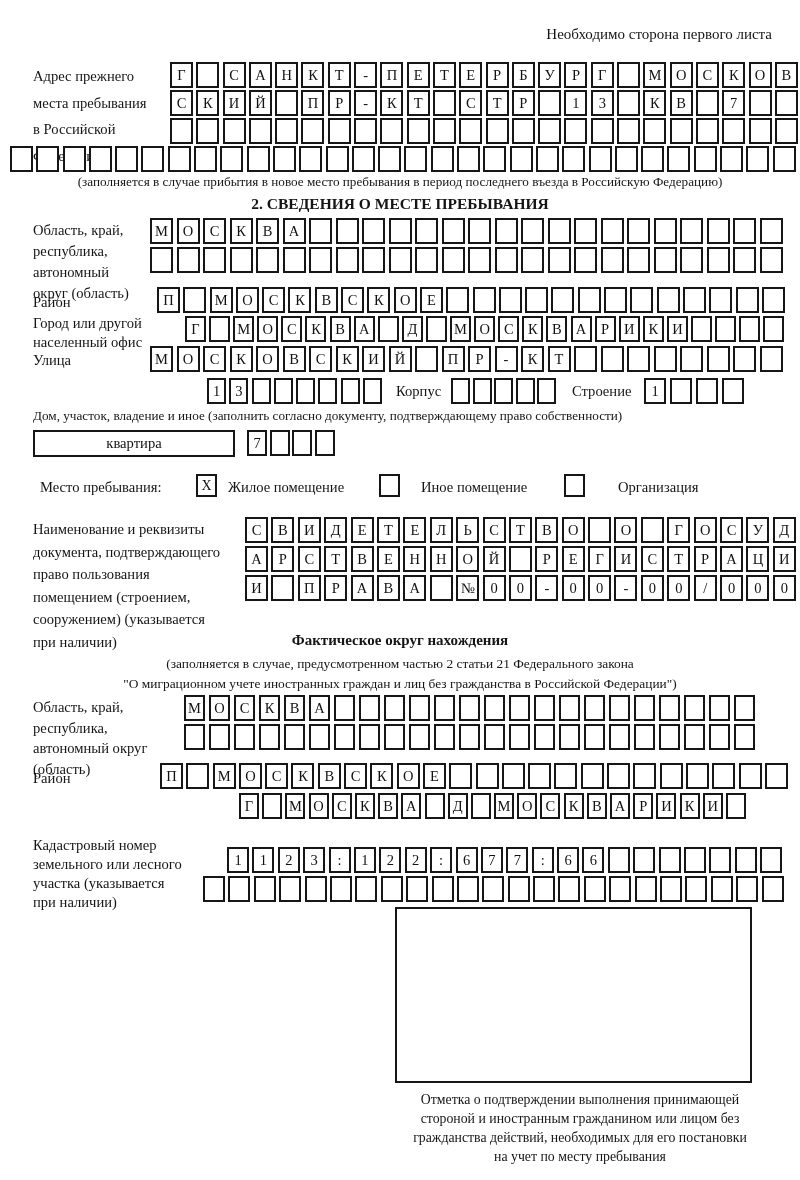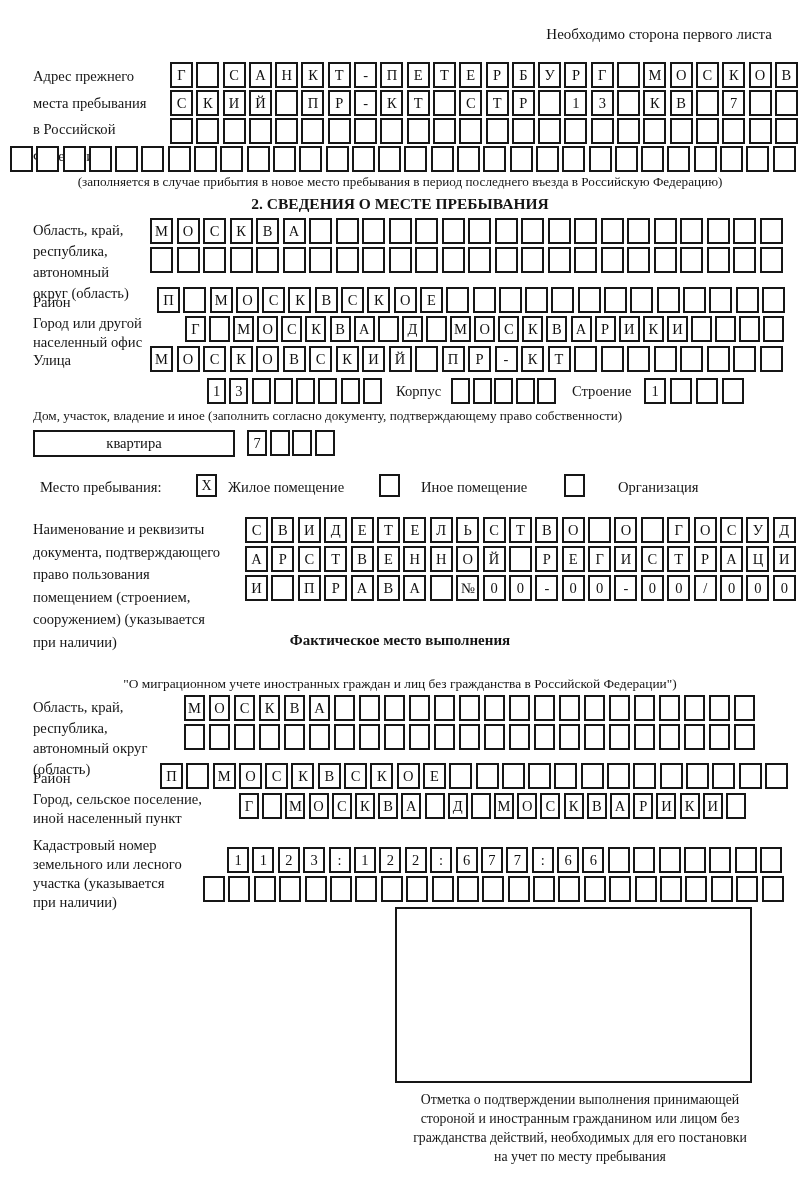--- a/index.html
+++ b/index.html
@@ -104,30 +104,29 @@
   <div class="chk" style="left:564px;top:474px;"></div>
   <div class="lbl" style="left:618px;top:477px;">Организация</div>
 
   <div class="lbl" style="left:33px;top:518px;line-height:22.5px;">Наименование и реквизиты
 документа, подтверждающего
 право пользования
 помещением (строением,
 сооружением) (указывается
 при наличии)</div>
 
-  <div class="lbl center bold" style="top:630px;font-size:15px;">Фактическое место выполнения</div>
+  <div class="lbl center bold" style="top:630px;font-size:15px;">Фактическое округ нахождения</div>
+  <div class="note center" style="top:656px;font-size:13.4px;">(заполняется в случае, предусмотренном частью 2 статьи 21 Федерального закона</div>
   <div class="note center" style="top:676px;font-size:13.4px;">"О миграционном учете иностранных граждан и лиц без гражданства в Российской Федерации")</div>
 
   <div class="lbl" style="left:33px;top:697px;line-height:20.5px;">Область, край,
 республика,
 автономный округ
 (область)</div>
   <div class="lbl" style="left:33px;top:768px;">Район</div>
-  <div class="lbl" style="left:33px;top:790px;line-height:19px;">Город, сельское поселение,
-иной населенный пункт</div>
   <div class="lbl" style="left:33px;top:836px;line-height:19px;">Кадастровый номер
 земельного или лесного
 участка (указывается
 при наличии)</div>
 
   <div class="bigbox" style="left:395px;top:907px;width:357px;height:176px;"></div>
   <div class="note" style="left:385px;top:1090px;width:390px;text-align:center;line-height:19px;font-size:13.8px;">Отметка о подтверждении выполнения принимающей
 стороной и иностранным гражданином или лицом без
 гражданства действий, необходимых для его постановки
 на учет по месту пребывания</div>

